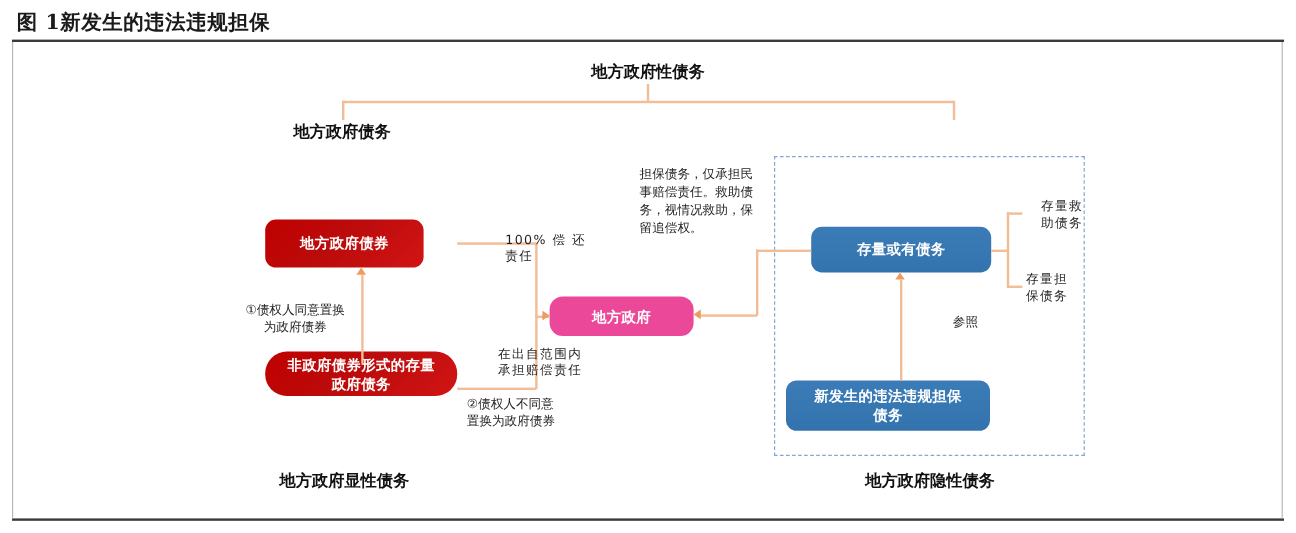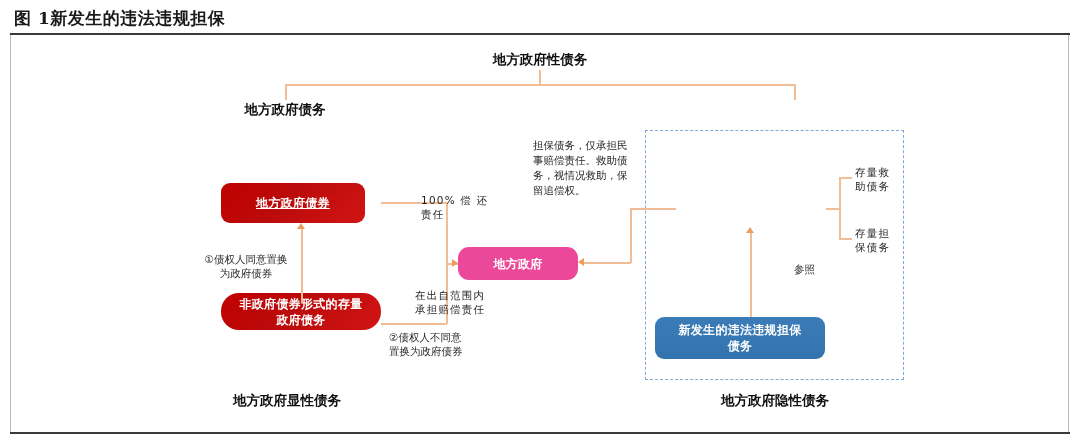--- a/index.html
+++ b/index.html
@@ -164,33 +164,36 @@
   <div class="ln-h" style="left:285px; top:84px; width:510px;"></div>
 
   <div class="ln-v" style="left:285px; top:84px; height:16px;"></div>
 
   <div class="ln-v" style="left:794px; top:84px; height:16px;"></div>
 
   <div class="abs hdr" style="left:185px; top:101px; width:200px;">地方政府债务</div>
 
   <div class="dashed-region" style="left:645px; top:130px; width:259px; height:250px;"></div>
 
-  <div class="node node-red" style="left:221px; top:183px; width:144px; height:40px;text-decoration:underline;">
+  <div class="node node-red" style="left:221px; top:183px; width:132px; height:40px;">
     <span>地方政府债券</span>
   </div>
 
   <div class="node node-red" style="left:221px; top:293px; width:160px; height:37px; white-space:pre-line;border-radius:18px;">
     <span style="white-space:pre-line;">非政府债券形式的存量
 政府债务</span>
   </div>
 
   <div class="node node-pink" style="left:458px; top:247px; width:120px; height:33px;">
     <span>地方政府</span>
   </div>
 
+  <div class="node node-blue" style="left:676px; top:189px; width:150px; height:38px;">
+    <span>存量或有债务</span>
+  </div>
 
   <div class="node node-blue" style="left:655px; top:317px; width:170px; height:42px; white-space:pre-line;">
     <span style="white-space:pre-line;">新发生的违法违规担保
 债务</span>
   </div>
 
   <div class="ln-h" style="left:381px; top:202px; width:66px;"></div>
   <div class="ln-v" style="left:446px; top:202px; height:62px;"></div>
   <div class="ln-h" style="left:446px; top:263px; width:12px;"></div>
   <div class="arrow arrow-right" style="left:452px; top:259px;"></div>
@@ -202,21 +205,21 @@
   <div class="arrow arrow-up" style="left:297px; top:223px;"></div>
 
   <div class="ln-v" style="left:750px; top:233px; height:84px;"></div>
   <div class="arrow arrow-up" style="left:746px; top:227px;"></div>
 
   <div class="ln-h" style="left:826px; top:208px; width:14px;"></div>
   <div class="ln-v" style="left:839px; top:177px; height:62px;"></div>
   <div class="ln-h" style="left:839px; top:177px; width:13px;"></div>
   <div class="ln-h" style="left:839px; top:238px; width:13px;"></div>
 
-  <div class="abs note note-sp" style="left:855px; top:165px; width:60px; text-align:left;">存量救
+  <div class="abs note note-sp" style="left:855px; top:165px; width:60px; text-align:center;">存量救
 助债务</div>
   <div class="abs note note-sp" style="left:855px; top:226px; width:60px; text-align:left;">存量担
 保债务</div>
 
   <div class="ln-h" style="left:630px; top:208px; width:46px;"></div>
   <div class="ln-v" style="left:630px; top:208px; height:55px;"></div>
   <div class="ln-h" style="left:584px; top:262px; width:47px;"></div>
   <div class="arrow arrow-left" style="left:578px; top:258px;"></div>
 
   <div class="abs note note-sp" style="left:421px; top:193px; width:80px; text-align:left;">100% 偿 还

